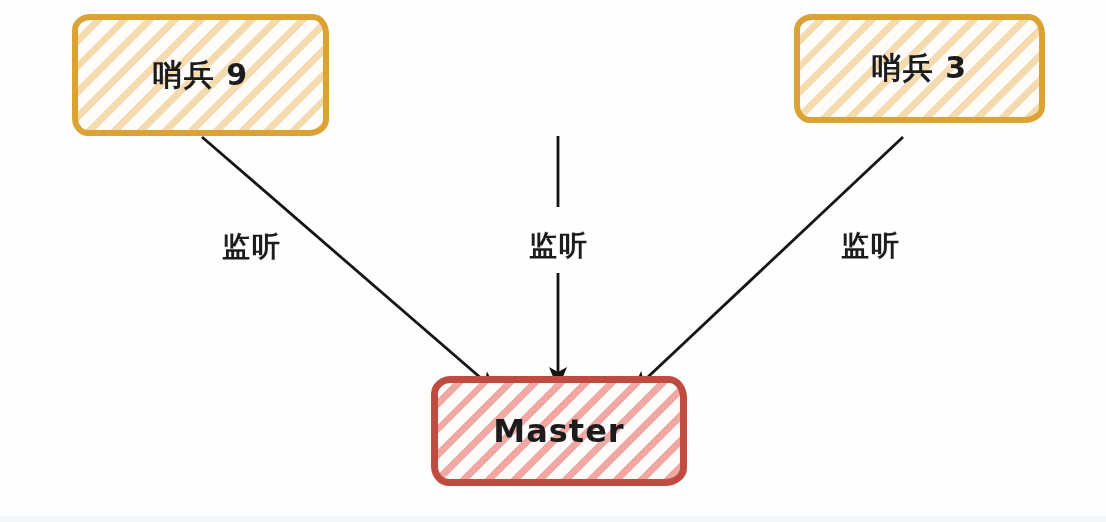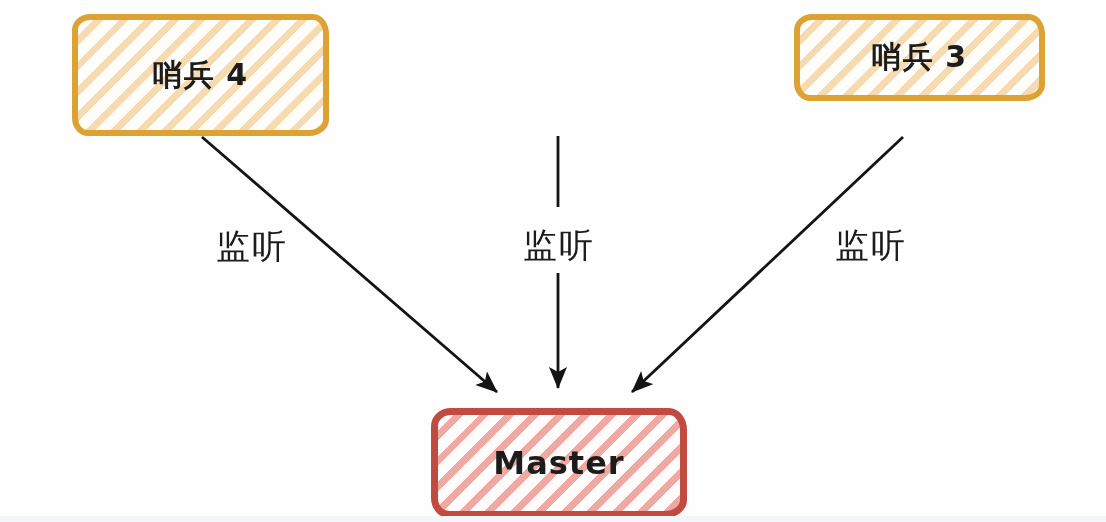--- a/index.html
+++ b/index.html
@@ -53,28 +53,28 @@
     border-radius: 20px 18px 22px 18px / 18px 22px 18px 20px;
     background:
       repeating-linear-gradient(135deg,
         rgba(255,255,255,0) 0 11px,
         var(--master-hatch, #efa9a2) 11px 18px),
       #fffcfb;
     font-size: 32px;
   }
   #node-sentinel-1 { left: 72px;  top: 14px;  width: 257px; height: 122px; }
   #node-sentinel-2 { left: 431px; top: 15px;  width: 253px; height: 120px; }
-  #node-sentinel-3 { left: 794px; top: 14px;  width: 251px; height: 87px; }
-  #node-master     { left: 431px; top: 408px; width: 256px; height: 110px; }
+  #node-sentinel-3 { left: 794px; top: 14px;  width: 251px; height: 109px; }
+  #node-master     { left: 431px; top: 376px; width: 256px; height: 110px; }
 
   .edge-label {
     position: absolute;
     transform: translate(-50%, -50%);
-    font-size: 34px;
-    font-weight: 400;
+    font-size: 28px;
+    font-weight: 700;
     color: var(--text, #1c1c1c);
     letter-spacing: 2px;
     white-space: nowrap;
   }
   #edge-label-1 { left: 252px; top: 247px; }
   #edge-label-2 { left: 559px; top: 246px; }
   #edge-label-3 { left: 871px; top: 246px; }
 
   .edge-line {
     stroke: var(--arrow, #141414);
@@ -93,21 +93,21 @@
         <path d="M0,0 L22,9 L0,18 L5,9 Z" fill="#141414"></path>
       </marker>
     </defs>
     <line class="edge-line" x1="202" y1="137" x2="497" y2="392" marker-end="url(#arrowhead)"></line>
     <line class="edge-line" x1="558" y1="136" x2="558" y2="207"></line>
     <line class="edge-line" x1="558" y1="273" x2="558" y2="388" marker-end="url(#arrowhead)"></line>
     <line class="edge-line" x1="903" y1="137" x2="632" y2="392" marker-end="url(#arrowhead)"></line>
   </svg>
 
   <div class="node sentinel" id="node-sentinel-1">
-    <span>哨兵 4</span>
+    <span>哨兵 9</span>
   </div>
 
 
   <div class="node sentinel" id="node-sentinel-3">
     <span>哨兵 3</span>
   </div>
 
   <div class="node master" id="node-master">
     <span>Master</span>
   </div>

